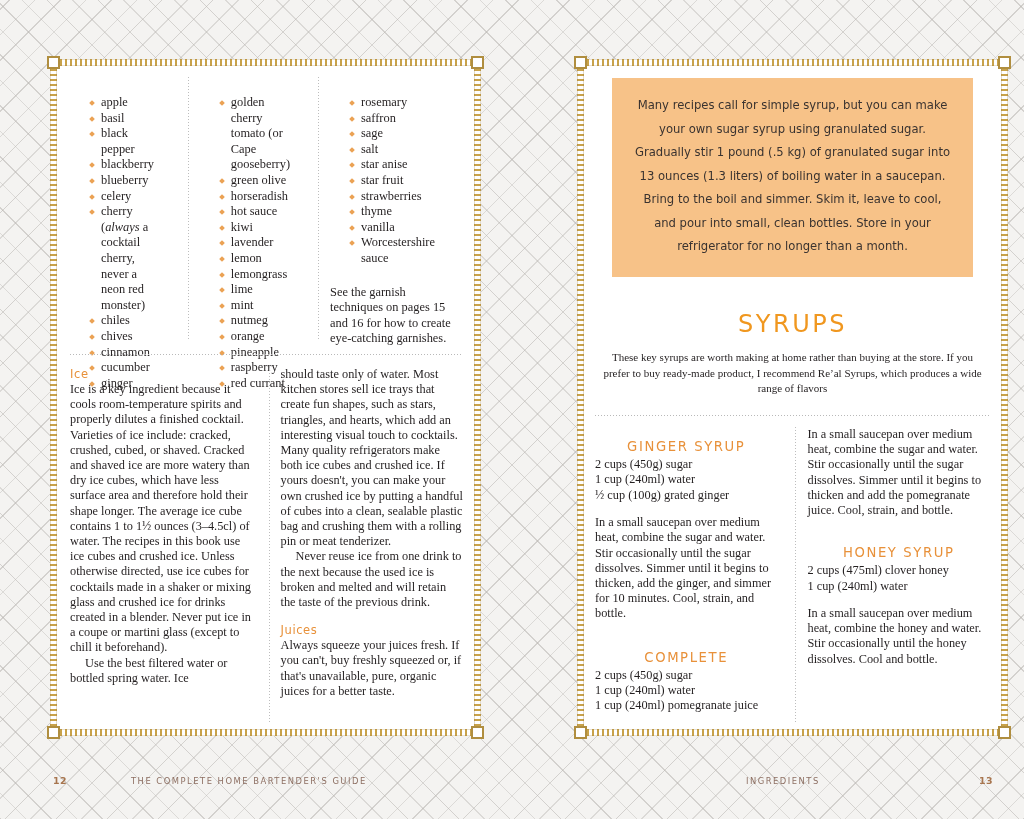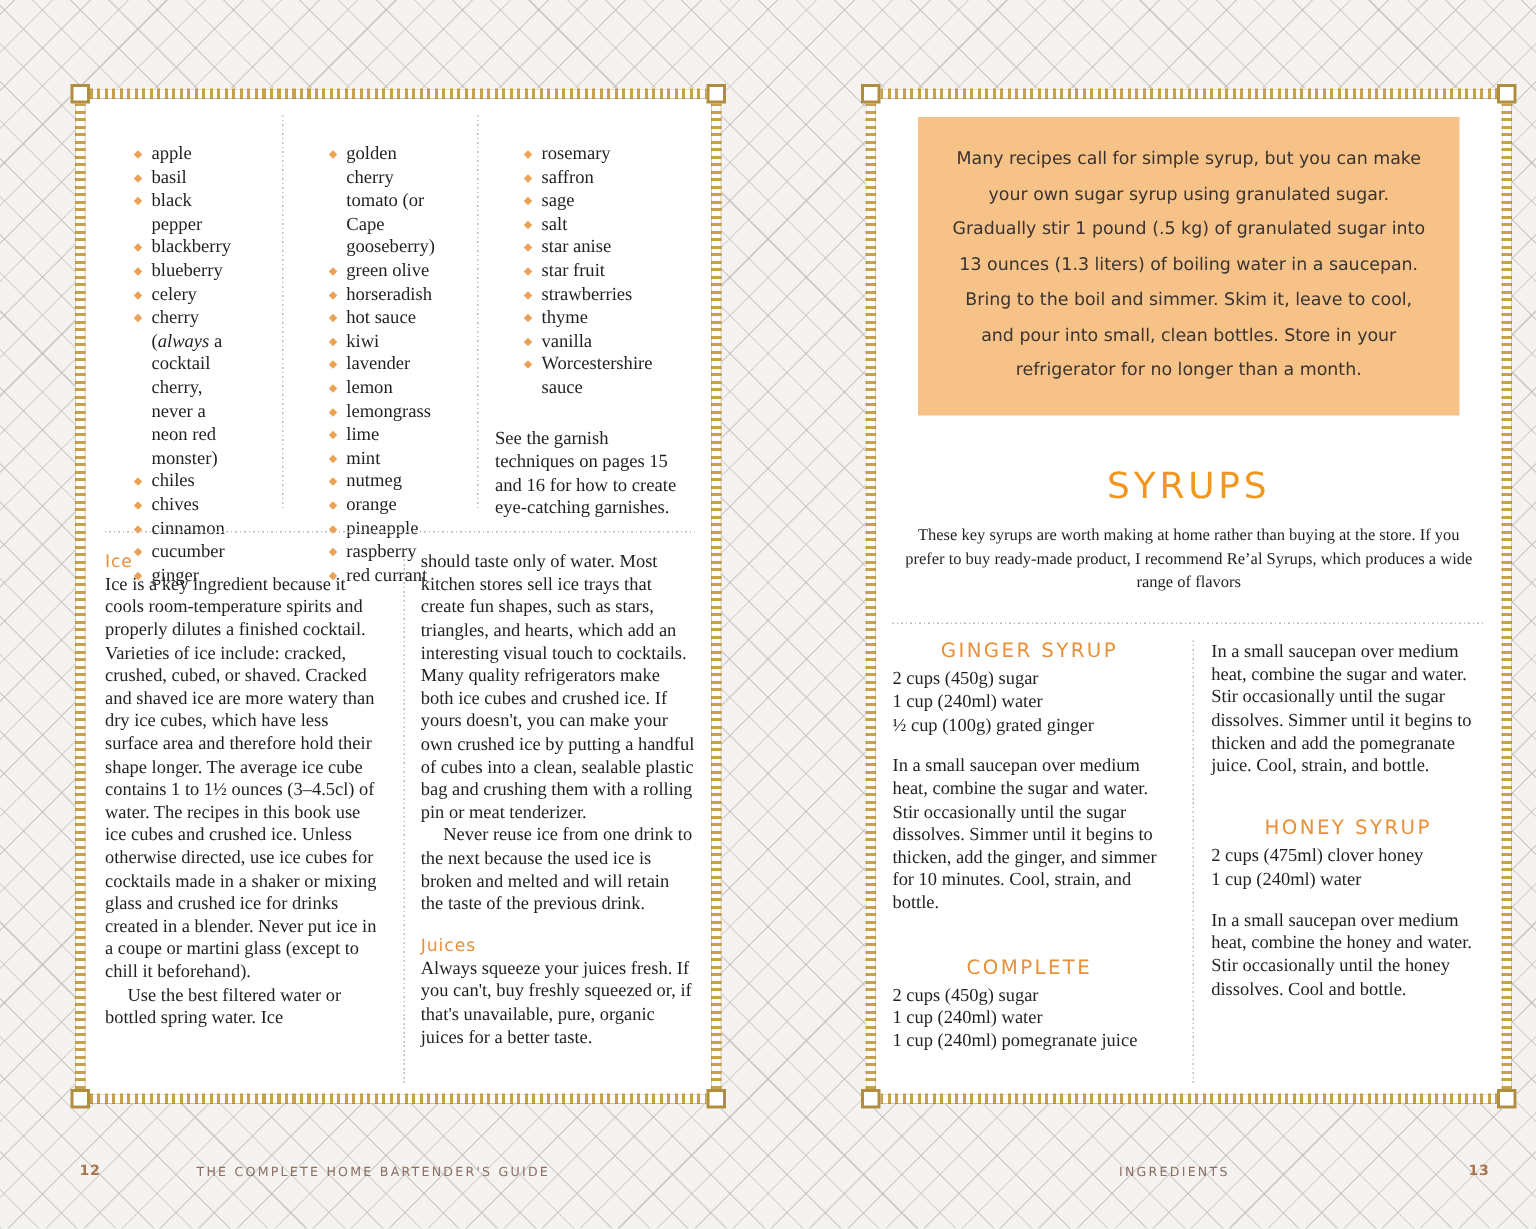--- a/index.html
+++ b/index.html
@@ -141,21 +141,21 @@
   .recipe-cols{position:absolute;left:10px;right:10px;top:360px;bottom:6px;display:flex;}
   .rcol{width:50%;position:relative;}
   .rcol.left{padding-right:15px;}
   .rcol.right{padding-left:15px;}
   .rcol.right:before{
     content:"";position:absolute;left:2px;top:0;bottom:0;width:1px;
     background-image:repeating-linear-gradient(to bottom,#bdbdbd 0 1px,transparent 1px 3px);
   }
   .recipe-name{
     text-align:center;color:#e8913a;font-family:"DejaVu Sans",sans-serif;
-    font-size:13.2px;letter-spacing:1.6px;margin:0 0 3px 0;font-weight:400;
+    font-size:13.2px;letter-spacing:1.6px;margin:12px 0 3px 0;font-weight:400;
   }
   ul.ingr{list-style:none;margin:0 0 0 0;padding:0;text-align:left;}
   ul.ingr li{font-size:12.3px;line-height:15.4px;color:#231f20;}
   .method{font-size:12.3px;line-height:15.2px;color:#231f20;margin:12px 0 0 0;}
 
   
   .footer{
     position:absolute;bottom:33px;
     font-family:"DejaVu Sans",sans-serif;font-size:8.4px;
     letter-spacing:1.5px;color:#8d6f62;

